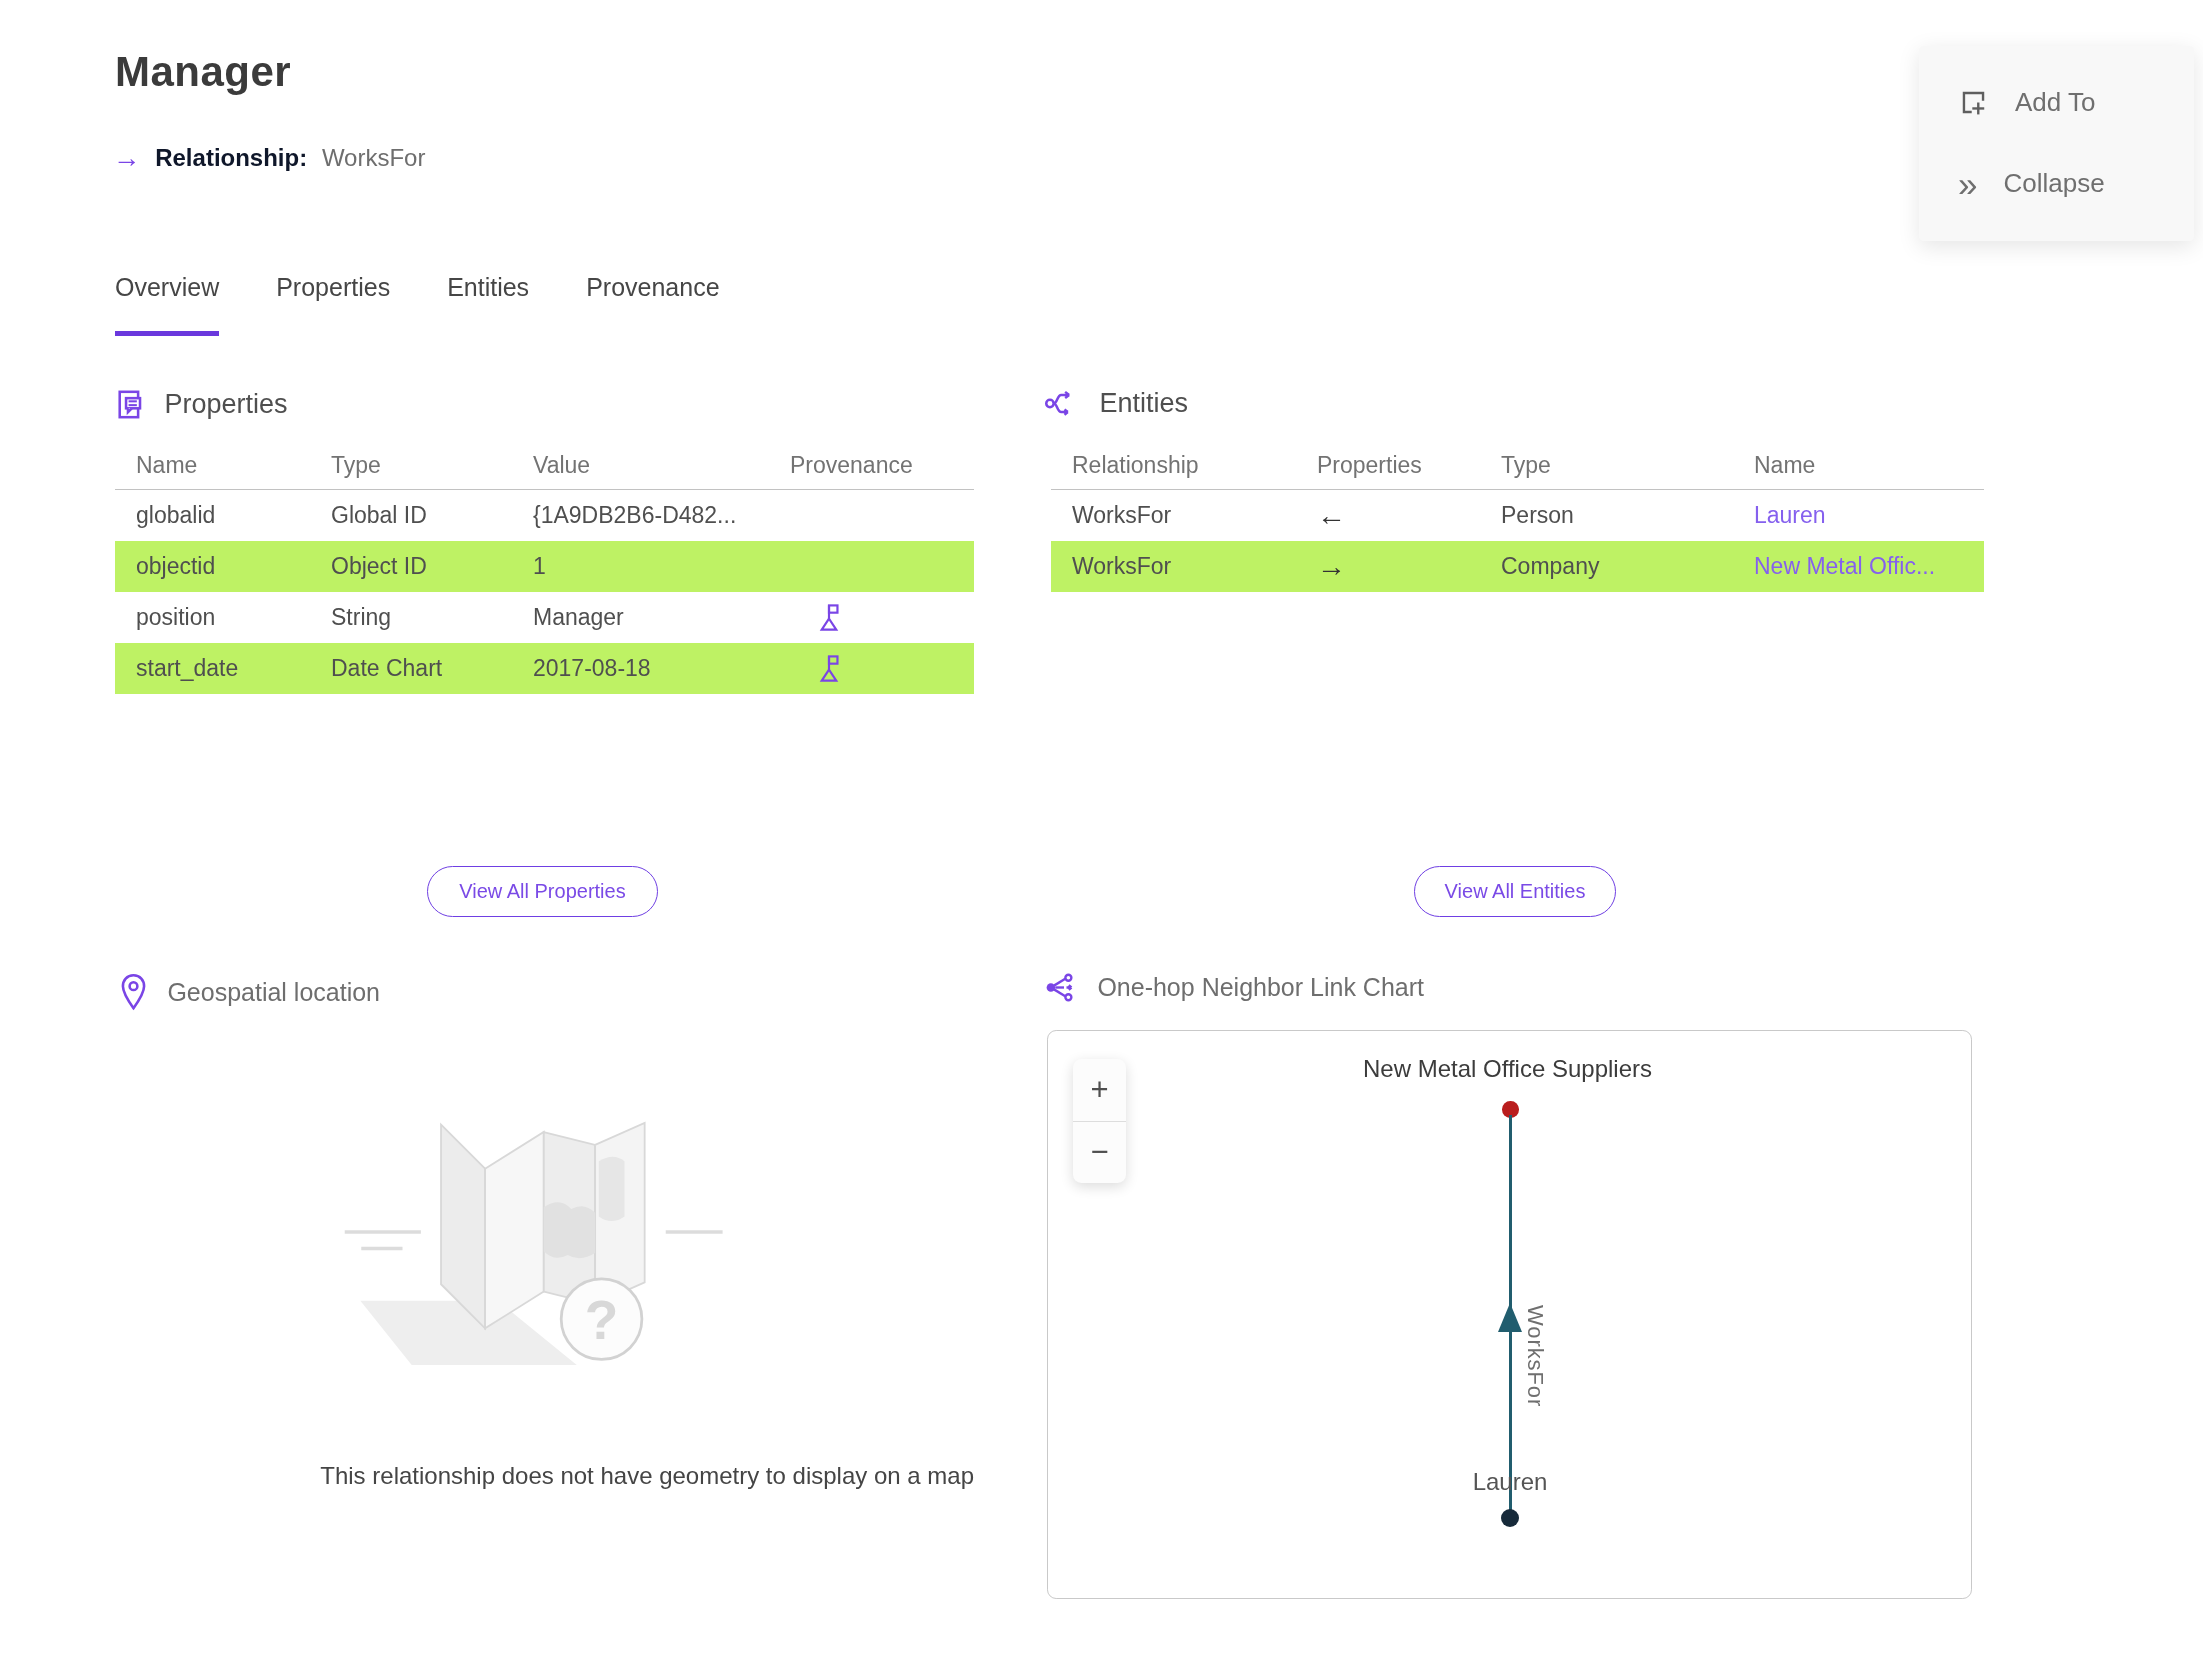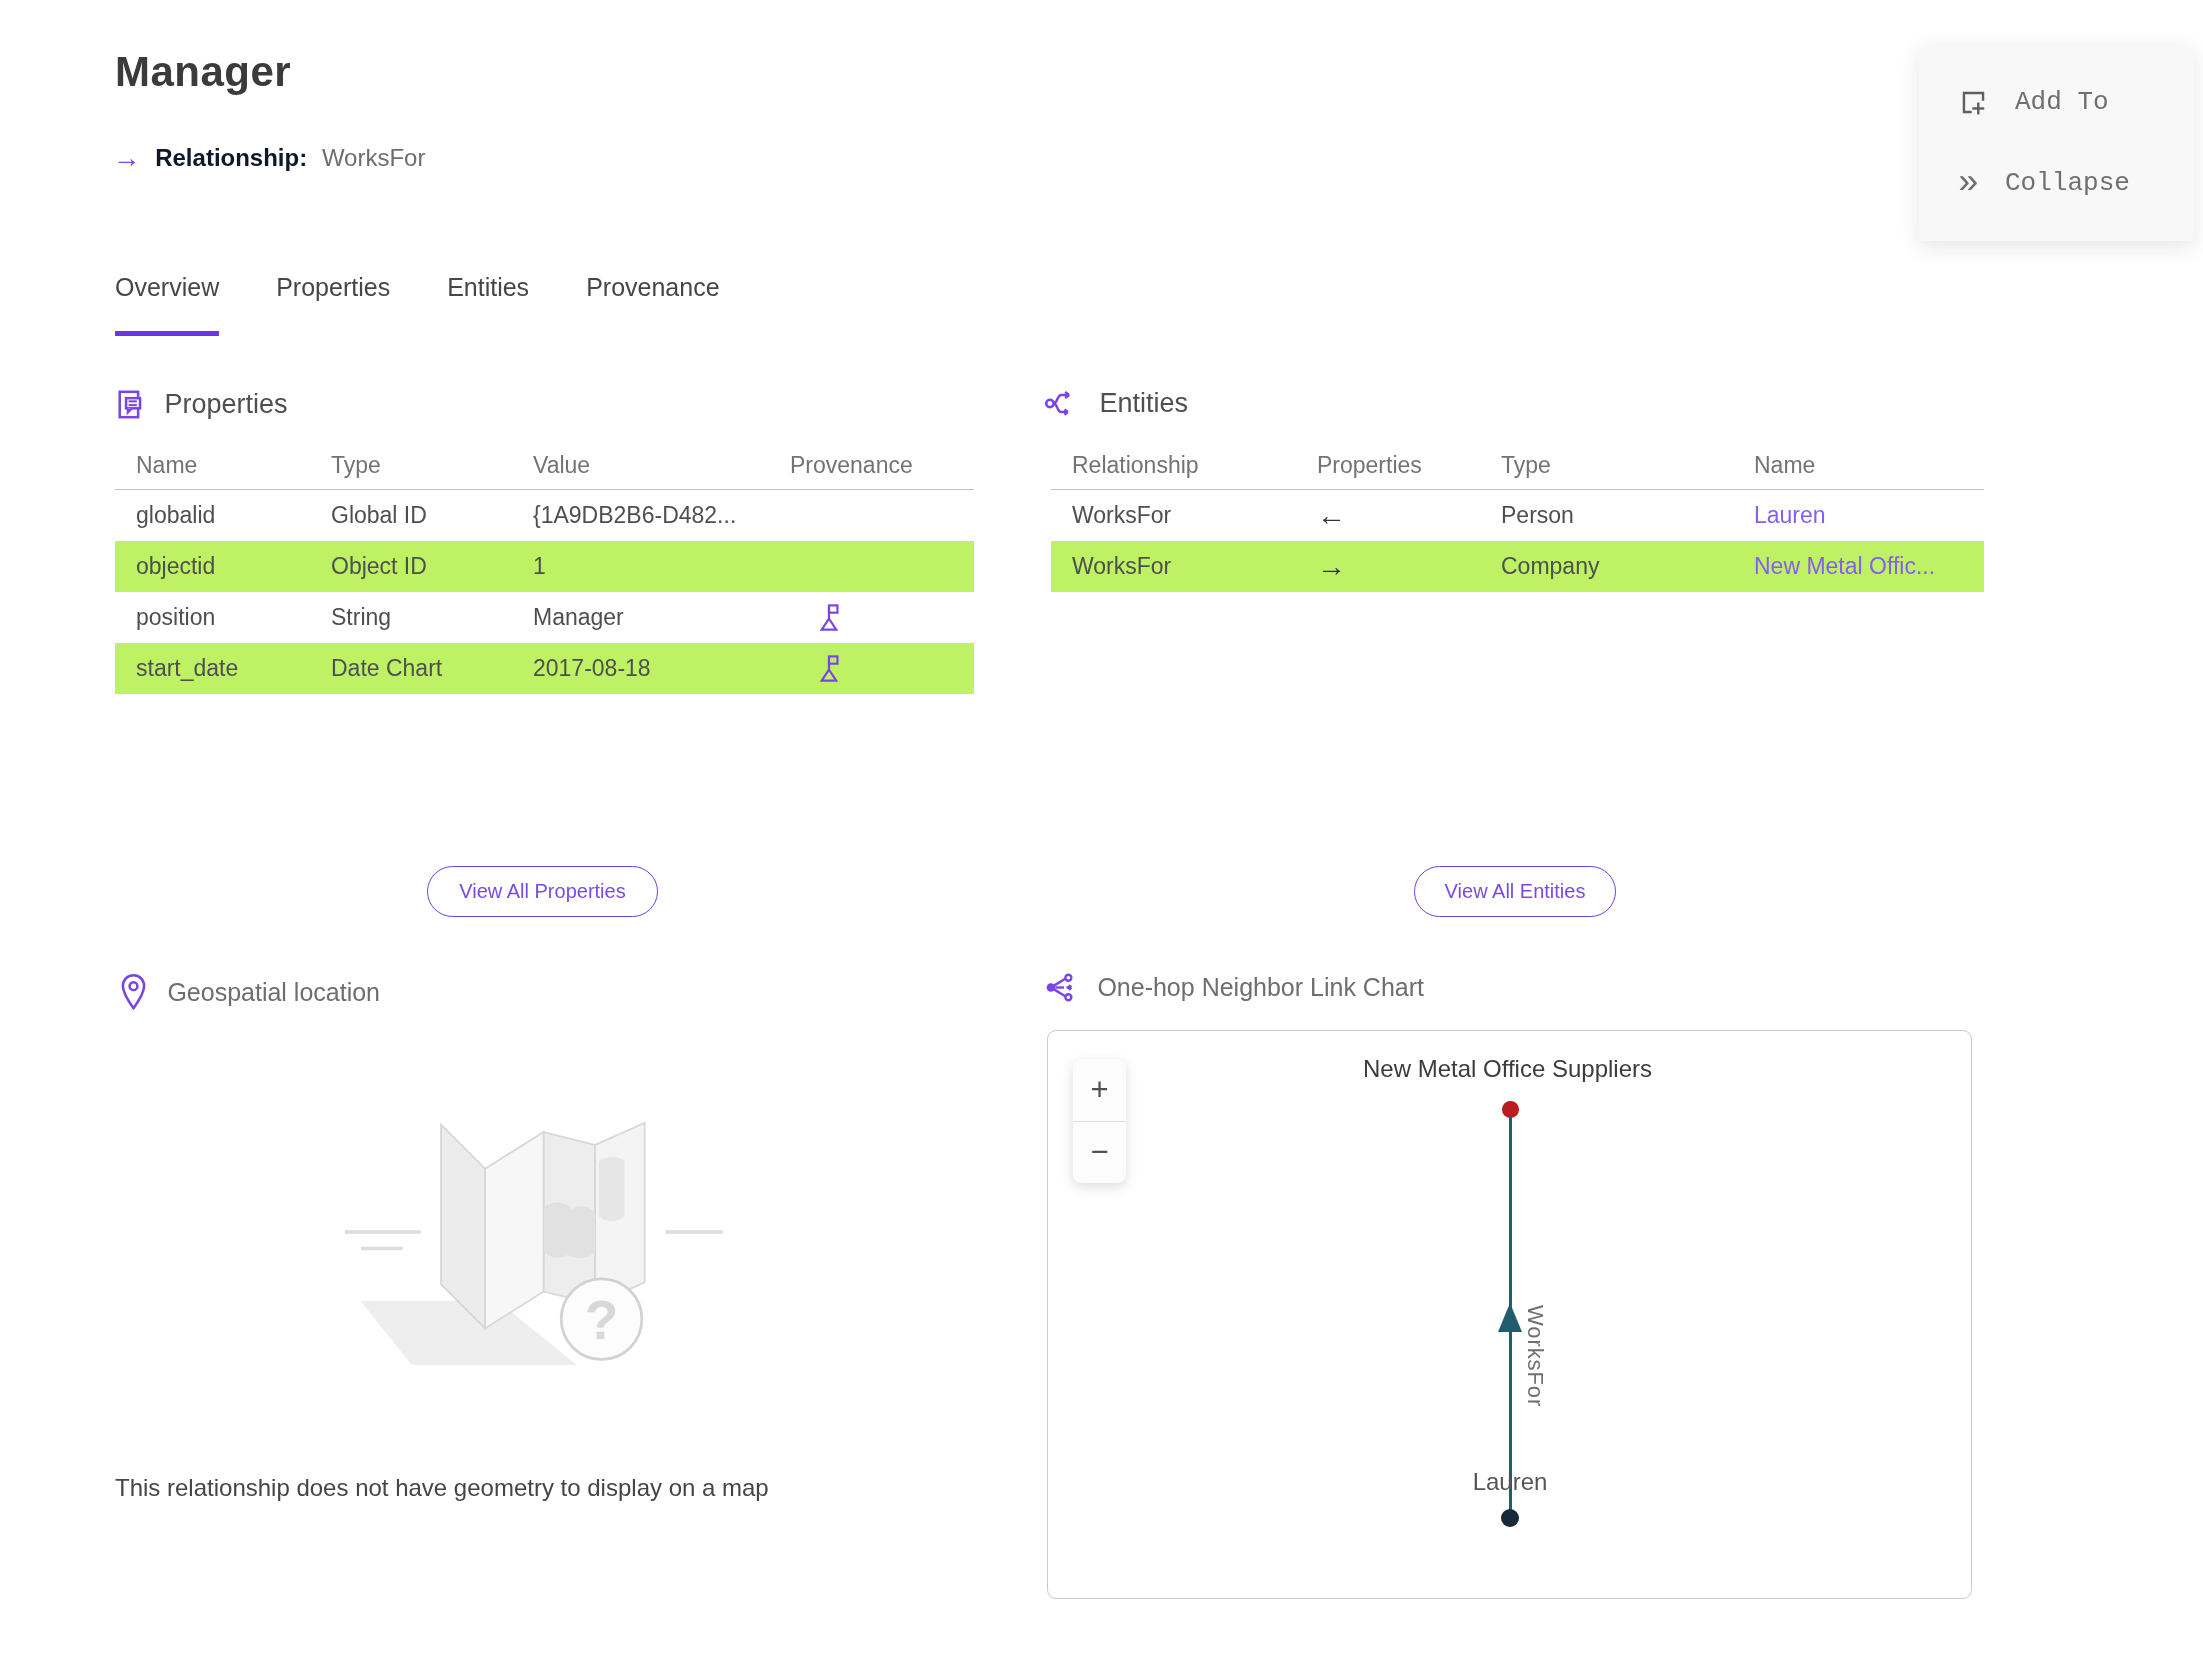--- a/index.html
+++ b/index.html
@@ -17,21 +17,21 @@
   .subtitle .lbl { font-weight:700; color:#0f172a; }
   .subtitle .val { color:#6e6e6e; }
 
   
   .actions-card {
     left:1919px; top:46px; width:275px; height:195px;
     background:#f8f8f8; border-radius:4.6px;
     box-shadow:0 5.5px 22px rgba(0,0,0,.10);
     display:flex; flex-direction:column; justify-content:space-around; padding:16.5px 0;
   }
-  .action-row { display:flex; align-items:center; gap:26px; padding-left:39px; cursor:pointer;font-family:Liberation Mono, monospace; }
+  .action-row { display:flex; align-items:center; gap:26px; padding-left:39px; cursor:pointer; }
   .action-row .label { font-size:26px; color:#6f6f6f; }
   .chevrons { font-size:35px; color:#6f6f6f; line-height:1; }
 
   
   .tabs { left:115px; top:273px; display:flex; gap:57px; }
   .tab { font-size:25px; color:#464646; padding-bottom:29px; cursor:pointer; }
   .tab.active { border-bottom:5.5px solid #6a38dd; }
 
   
   .section-head { display:flex; align-items:center; gap:18.4px; font-size:27px; color:#4f4f4f; }
@@ -50,21 +50,21 @@
   .flag { margin-left:26px; }
 
   
   .pill {
     height:51px; border:1.8px solid #6f3fe3; border-radius:26px; background:#fff;
     color:#7a4ae6; font-size:20px; display:flex; align-items:center; justify-content:center;
     cursor:pointer; font-family:inherit;
   }
 
   
-  .geo-caption { left:115px; top:1462px; width:859px; text-align:left; font-size:24px; color:#454545;margin-top:12px; }
+  .geo-caption { left:115px; top:1462px; width:859px; text-align:right; font-size:24px; color:#454545; }
 
   
   .chart-panel {
     left:1047px; top:1030px; width:925px; height:569px;
     border:0.9px solid #c9c9c9; border-radius:9.2px; background:#fff;
   }
   .zoom-ctl {
     position:absolute; left:25px; top:27.5px; width:53px;
     background:#fcfcfc; border-radius:8.3px; box-shadow:0 3.7px 13px rgba(0,0,0,.14);
     display:flex; flex-direction:column; overflow:hidden;

